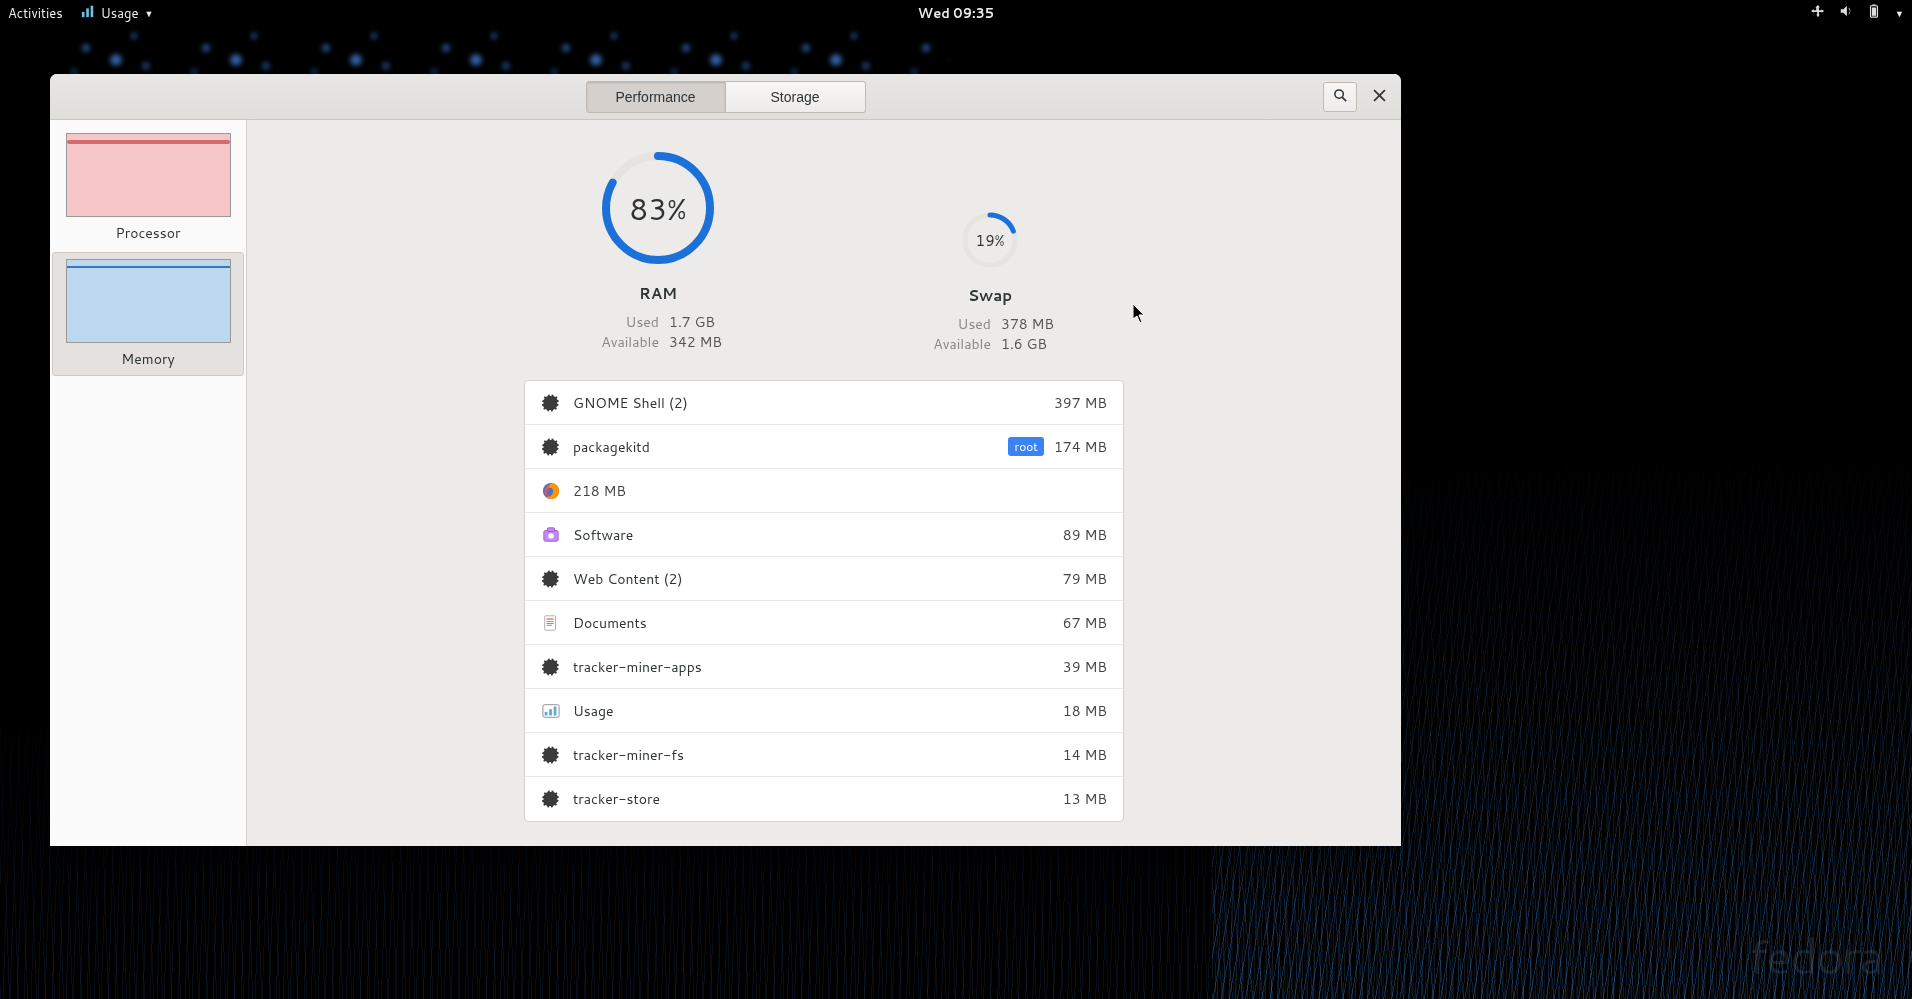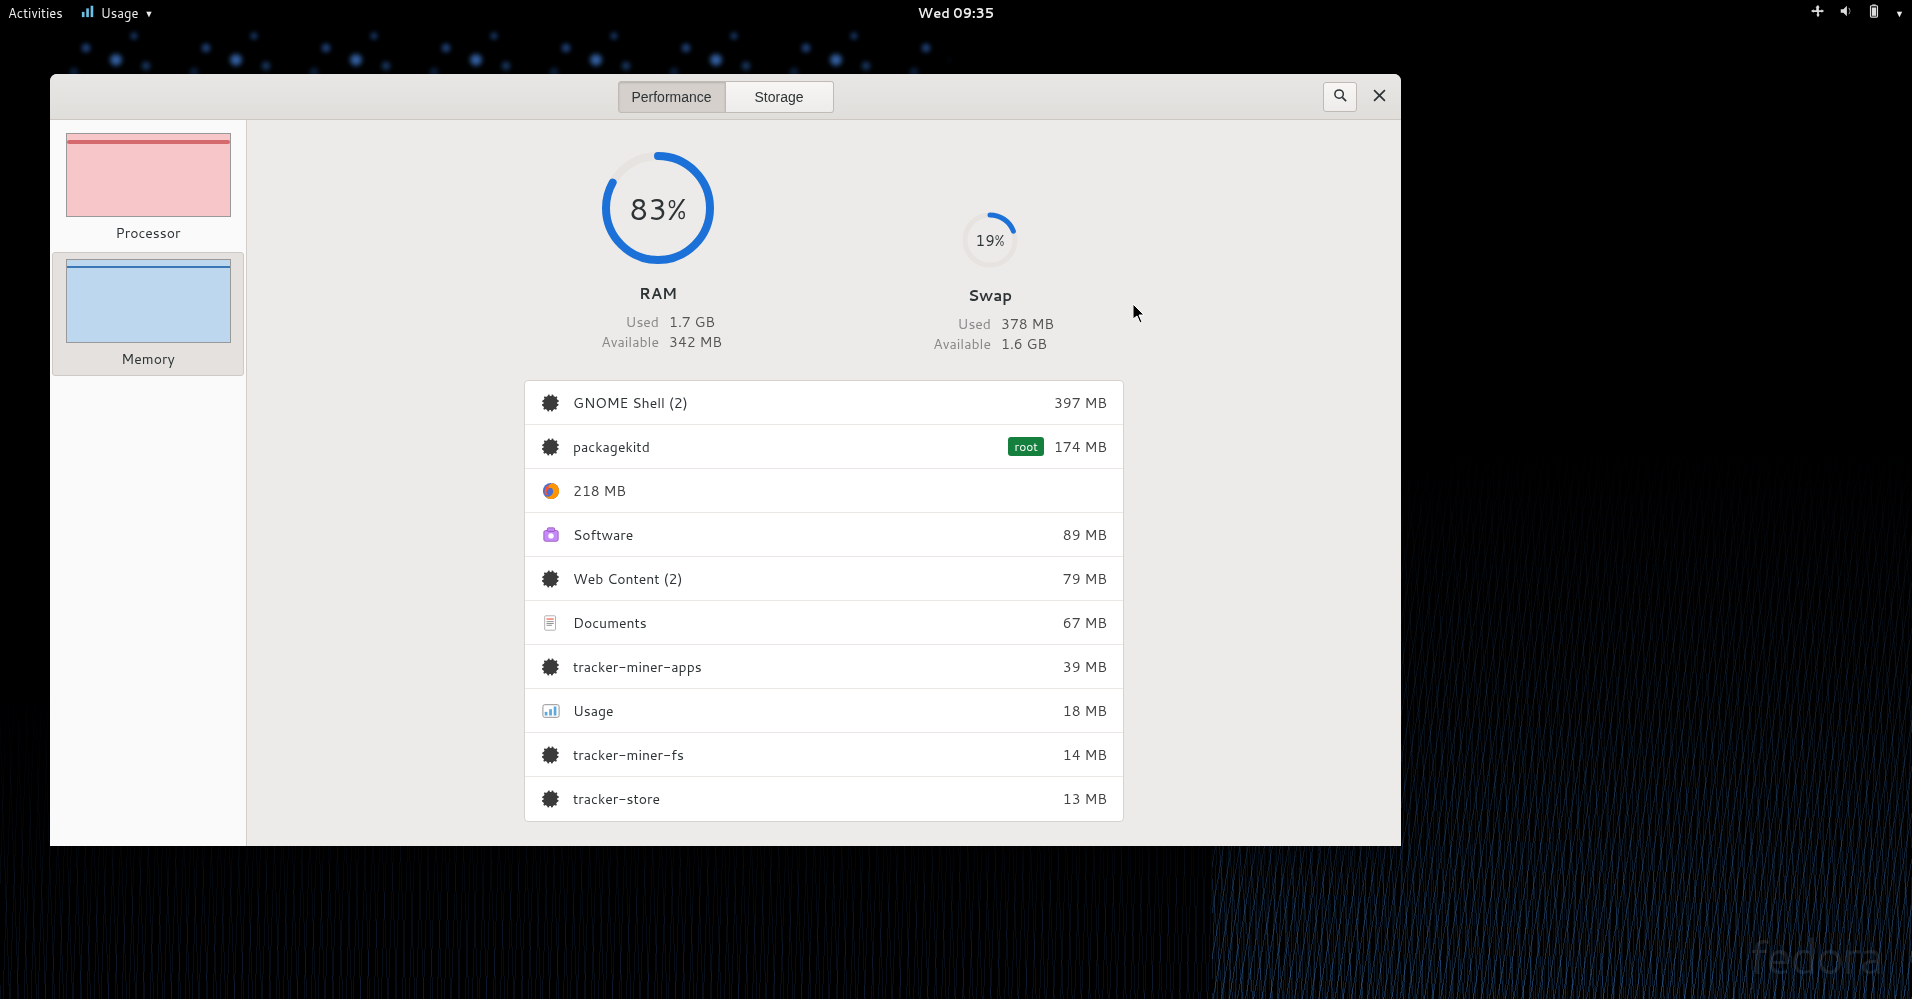--- a/index.html
+++ b/index.html
@@ -64,21 +64,21 @@
     background: #f6f5f4; border-radius: 7px 7px 0 0; box-shadow: 0 8px 40px rgba(0,0,0,0.6);
     display: flex; flex-direction: column; overflow: hidden; z-index: 5;
   }
   .headerbar {
     height: 46px; border-bottom: 1px solid #cdc7c2; display: flex; align-items: center;
     background: linear-gradient(#e9e7e5,#e0dedb);
     padding: 0 8px; position: relative;
   }
   .stack-switcher { position:absolute; left:50%; transform:translateX(-50%); display: flex; }
   .stack-switcher button {
-    width: 108px; height: 32px; border: 1px solid #c0bab4; background: linear-gradient(#f7f6f5,#eeecea);
+    width: 140px; height: 32px; border: 1px solid #c0bab4; background: linear-gradient(#f7f6f5,#eeecea);
     font-size: 14px; color: #2e3436;
   }
   .stack-switcher button:first-child { border-radius: 3px 0 0 3px; }
   .stack-switcher button:last-child { border-radius: 0 3px 3px 0; border-left: none; }
   .stack-switcher button.active { background: #d5d0cc; box-shadow: inset 0 1px 2px rgba(0,0,0,0.15); }
   .hb-right { margin-left: auto; display:flex; gap:8px; align-items:center; }
   .icon-btn {
     width: 34px; height: 30px; border: 1px solid #c0bab4; border-radius: 3px;
     background: linear-gradient(#f7f6f5,#eeecea); display:flex; align-items:center; justify-content:center;
   }
@@ -111,21 +111,21 @@
   .stats .row { display:flex; gap:10px; justify-content:center; }
   .stats .row .k { text-align:right; width:67px; }
   .stats .row .v { color:#555; width:55px; text-align:left; }
 
   .proc-list { width:600px; margin:6px auto 0; background:#fff; border:1px solid #d7d2ce; border-radius:4px; }
   .proc-row { display:flex; align-items:center; height:44px; padding:0 16px; border-bottom:1px solid #ebe7e4; font-size:14px; color:#2e3436; }
   .proc-row:last-child { border-bottom:none; }
   .proc-row .icon { width:20px; height:20px; margin-right:12px; display:flex; align-items:center; justify-content:center; }
   .proc-row .icon svg { width:18px; height:18px; }
   .proc-row .name { flex:1; }
-  .proc-row .tag { background:#15803d; color:#fff; font-size:12px; padding:1px 6px; border-radius:3px; margin-right:10px; }
+  .proc-row .tag { background:#3b82f6; color:#fff; font-size:12px; padding:1px 6px; border-radius:3px; margin-right:10px; }
   .proc-row .val { color:#444; }
 
   .cursor { position:absolute; z-index:50; width:14px; height:20px; }
   .cursor svg { width:14px; height:20px; }
 </style>
 </head>
 <body>
 
 <div class="wallpaper">
   <div class="fiber-big"></div>

